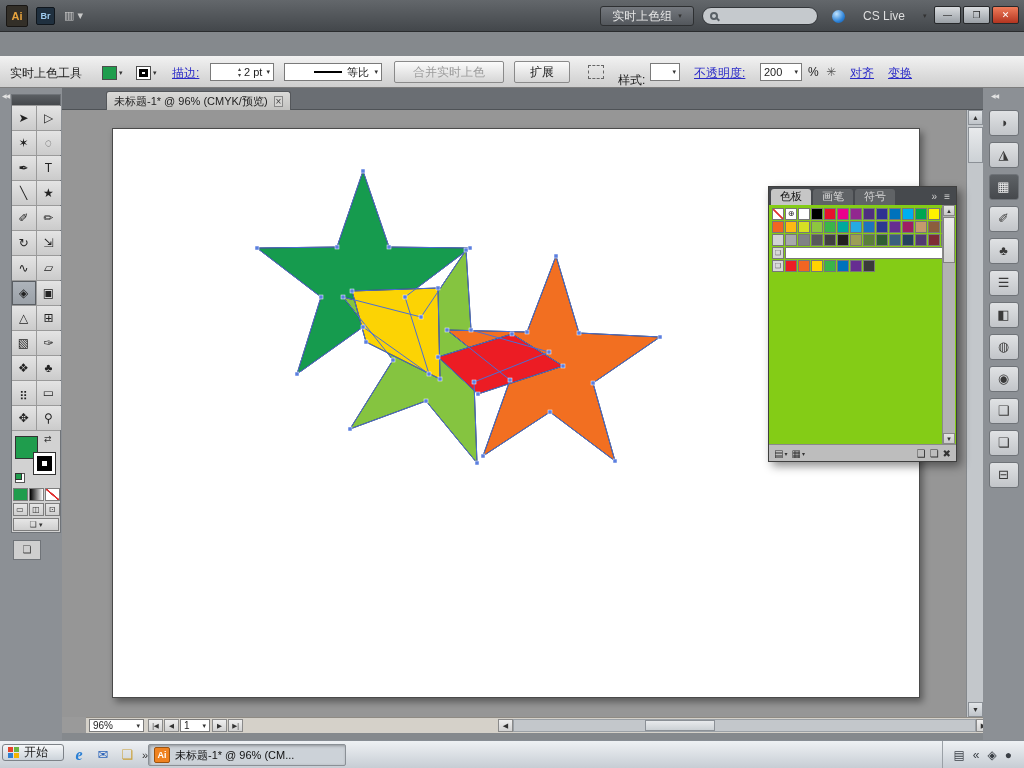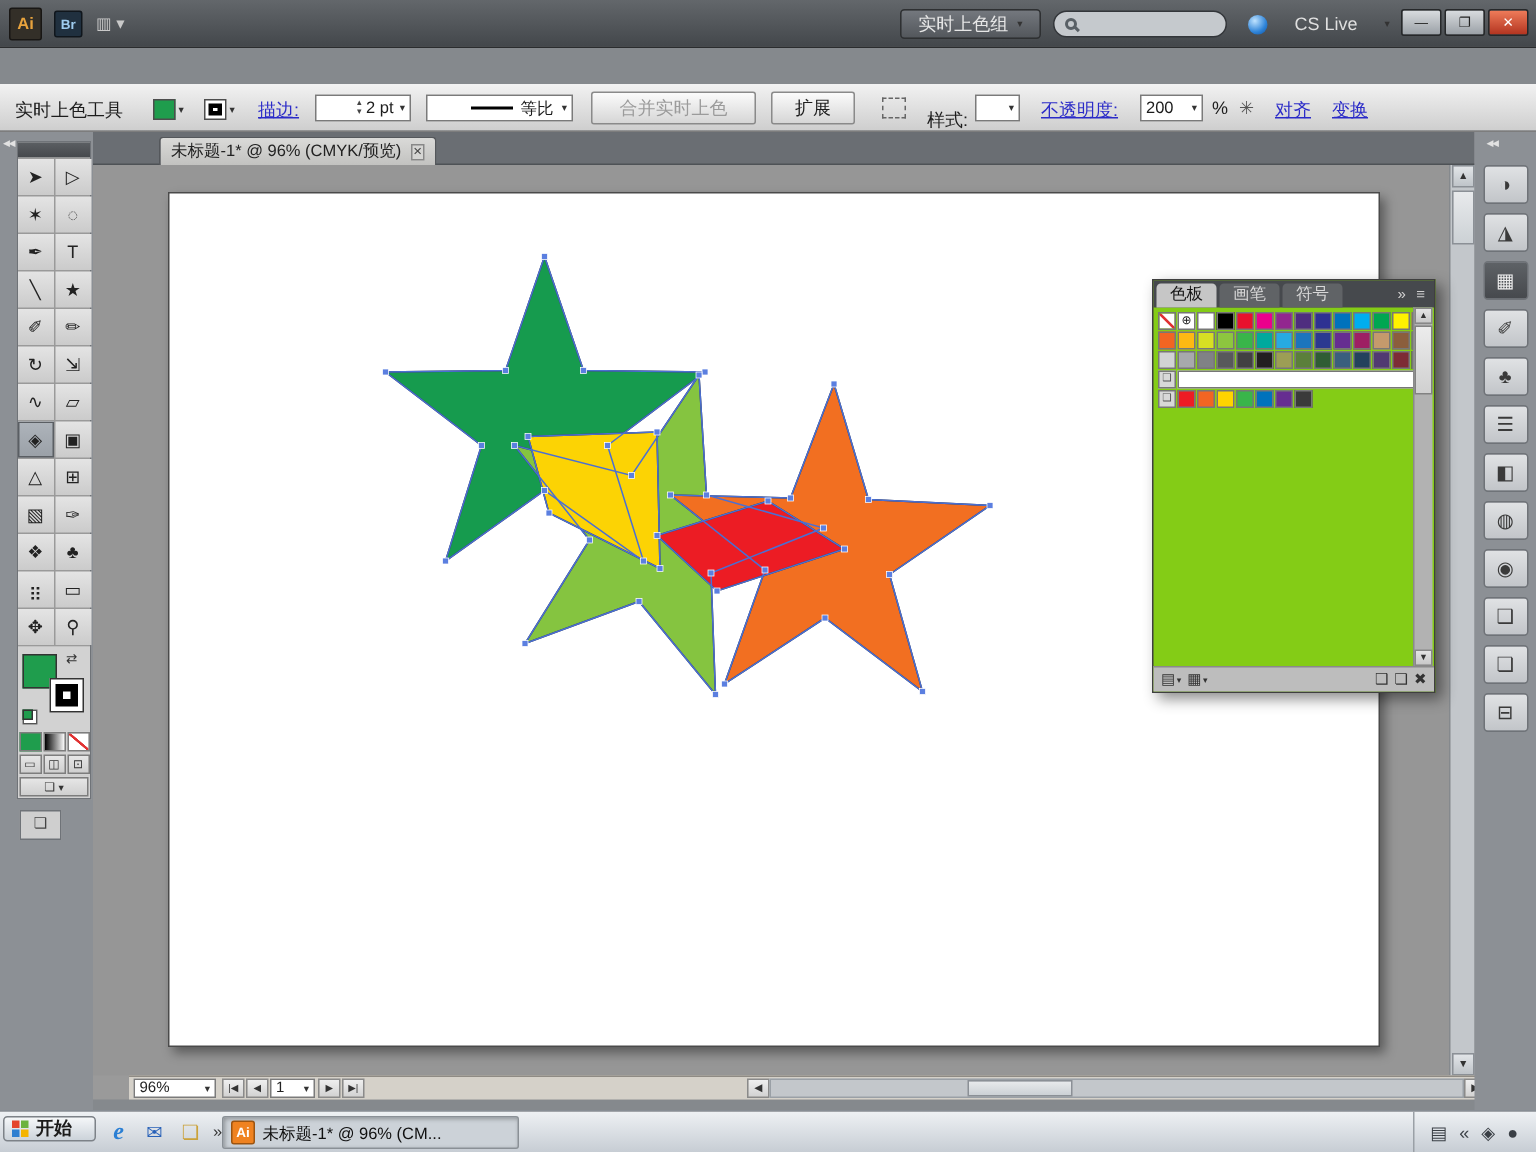--- a/index.html
+++ b/index.html
@@ -151,21 +151,21 @@
   #sw-footer{position:absolute;left:0;bottom:0;width:100%;height:17px;background:#bdbdbd;border-top:1px solid #8a8a8a;
     display:flex;align-items:center;gap:4px;padding:0 5px;}
   .sw-foot-btn{font-size:10px;color:#333;display:flex;align-items:center;gap:1px;}
   .sw-foot-btn .caret{font-size:6px;}
 
   
   #taskbar{position:absolute;left:0;top:740px;width:1024px;height:28px;
     background:linear-gradient(#eef1f4,#c7cdd4);border-top:1px solid #878d94;}
   #start-btn{position:absolute;left:2px;top:3px;width:62px;height:17px;border:1px solid #7d8288;border-radius:3px;
     background:linear-gradient(#f5f7f9,#ccd3da);display:flex;align-items:center;gap:4px;padding:0 5px;
-    font-size:12px;font-weight:bold;color:#1b1b1b;}
+    font-size:12px;font-weight:normal;color:#1b1b1b;}
   #win-flag{width:12px;height:12px;display:grid;grid-template-columns:5px 5px;grid-template-rows:5px 5px;gap:1px;}
   #win-flag i{display:block;}
   #quick-launch{position:absolute;left:70px;top:4px;display:flex;align-items:center;gap:6px;height:20px;}
   .ql{width:18px;height:18px;text-align:center;line-height:18px;font-size:13px;}
   .ql-ie{color:#2a7fd4;font-weight:bold;font-style:italic;font-family:"Liberation Serif",serif;font-size:16px;}
   .ql-mail{color:#2a62b8;} .ql-folder{color:#caa23a;}
   #ql-overflow{font-size:11px;color:#333;}
   #task-btn{position:absolute;left:148px;top:3px;width:198px;height:22px;border:1px solid #8a9096;border-radius:2px;
     background:#ccd2d8;box-shadow:inset 1px 1px 3px rgba(0,0,0,.3);display:flex;align-items:center;gap:5px;padding:0 5px;}
   #task-ai{width:16px;height:16px;background:#ef8220;border:1px solid #9c5410;border-radius:2px;color:#fff;

